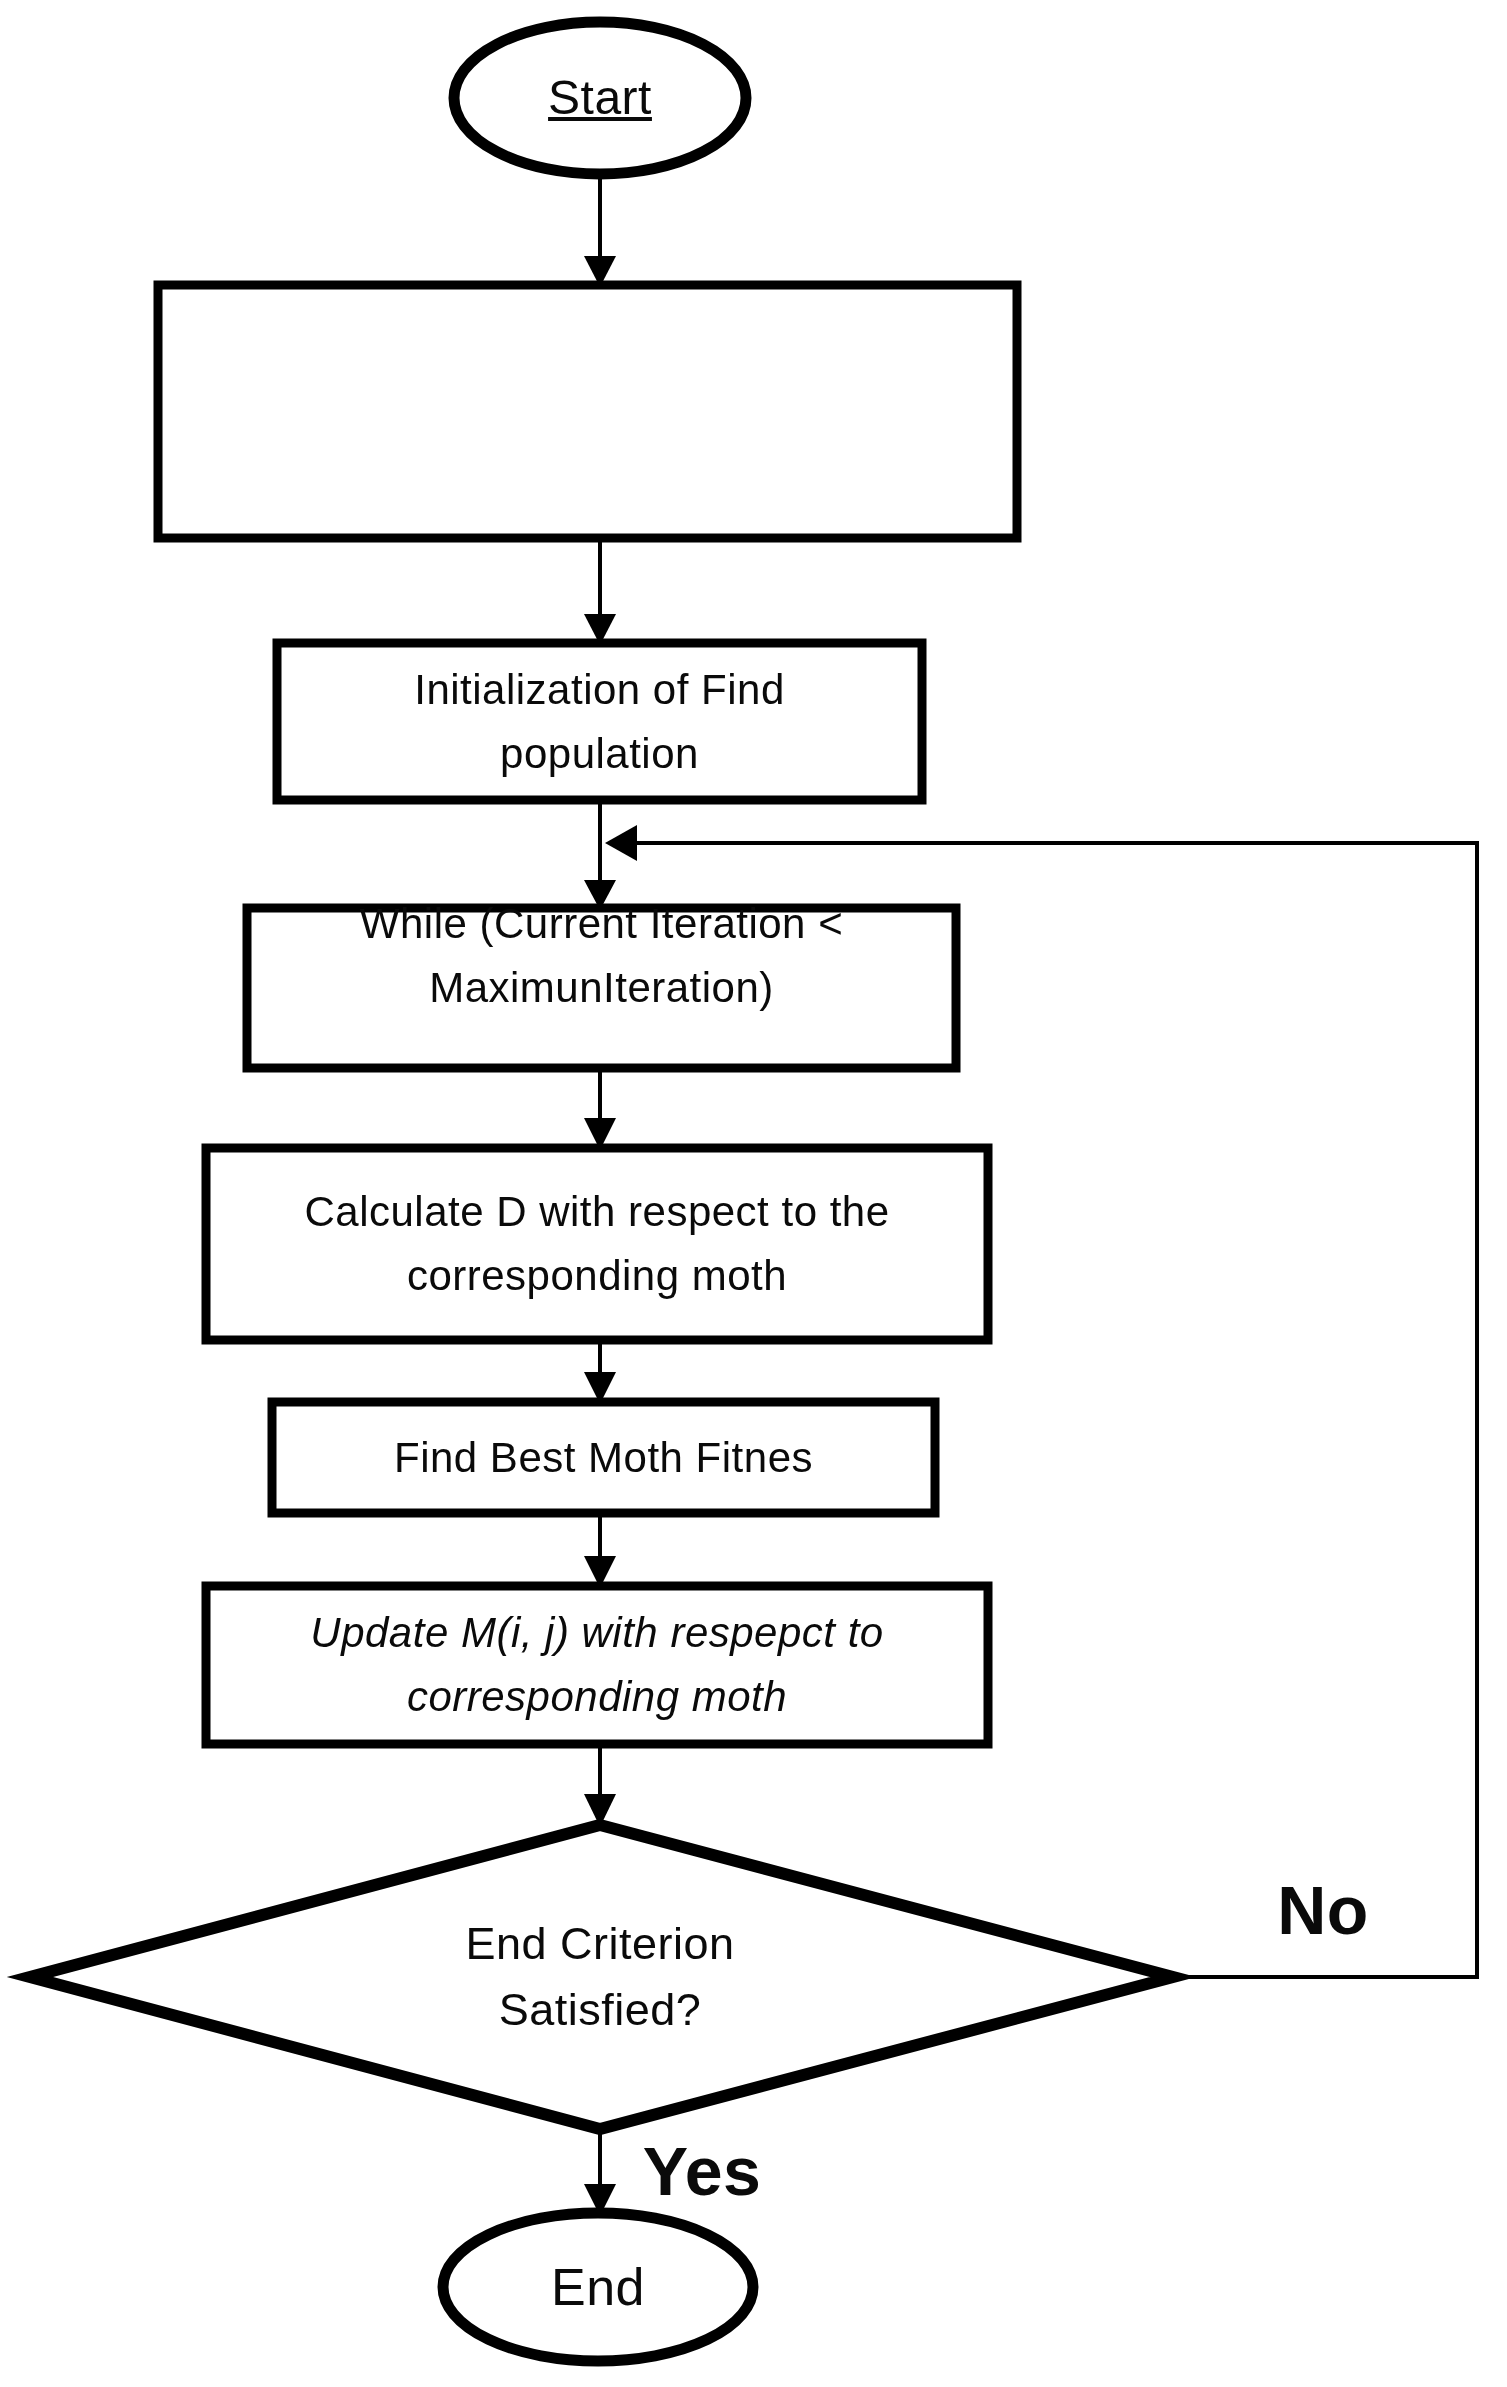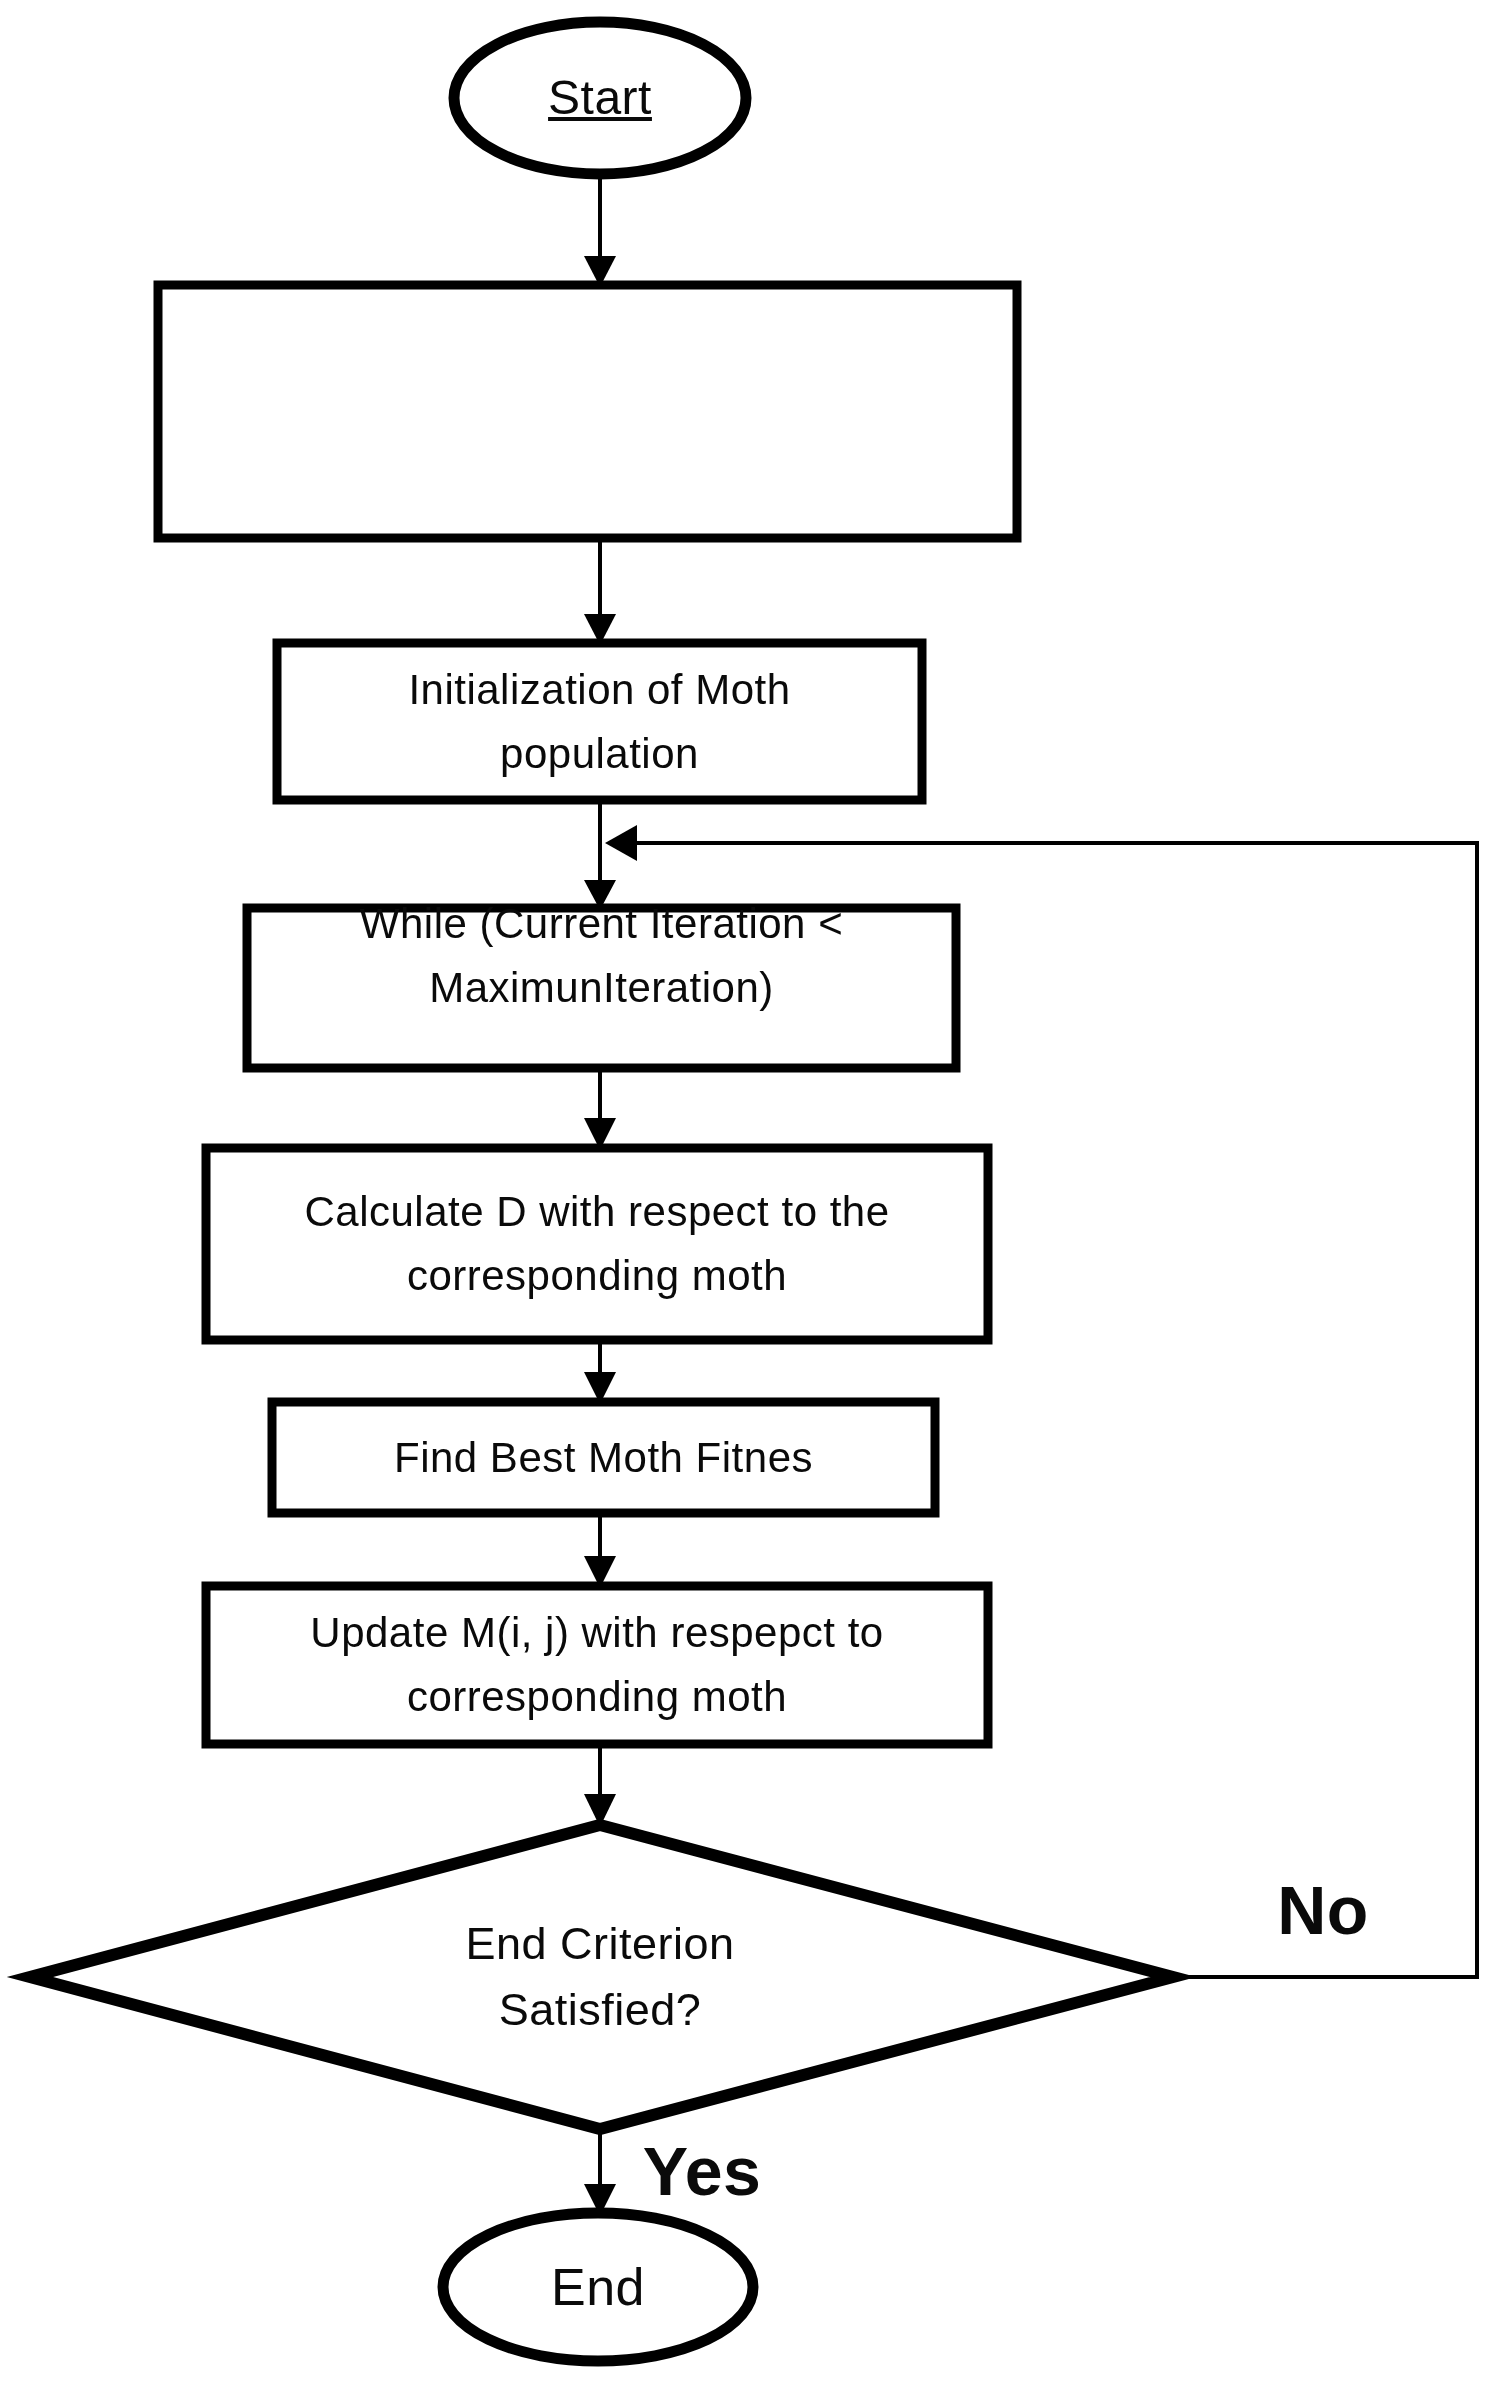--- a/index.html
+++ b/index.html
@@ -90,32 +90,32 @@
     </g>
     <g>
       <line x1="600" y1="2127" x2="600" y2="2186" stroke="#000000" stroke-width="4"></line>
       <polygon points="600,2216 584,2184 616,2184" fill="#000000"></polygon>
     </g>
   </svg>
 
   <div class="node-label terminator-label" style="left:453px; top:22px; width:294px; height:152px;text-decoration:underline;">Start</div>
 
 
-  <div class="node-label" style="left:277px; top:643px; width:645px; height:157px;">Initialization of Moth
+  <div class="node-label" style="left:277px; top:643px; width:645px; height:157px;">Initialization of Find
 population</div>
 
   <div class="node-label" style="left:247px; top:876px; width:709px; height:160px;">While (Current Iteration &lt;
 MaximunIteration)</div>
 
   <div class="node-label" style="left:206px; top:1148px; width:782px; height:192px;">Calculate D with respect to the
 corresponding moth</div>
 
   <div class="node-label" style="left:272px; top:1402px; width:663px; height:111px;">Find Best Moth Fitnes</div>
 
-  <div class="node-label" style="left:206px; top:1586px; width:782px; height:158px;">Update M(i, j) with respepct to
+  <div class="node-label" style="left:206px; top:1586px; width:782px; height:158px;font-style:italic;">Update M(i, j) with respepct to
 corresponding moth</div>
 
   <div class="node-label decision-label" style="left:300px; top:1880px; width:600px; height:194px;">End Criterion
 Satisfied?</div>
 
   <div class="node-label terminator-label end-label" style="left:443px; top:2213px; width:310px; height:148px;">End</div>
 
   <div class="node-label branch-label" style="left:1243px; top:1872px; width:160px; height:76px;">No</div>
 
   <div class="node-label branch-label" style="left:622px; top:2125px; width:160px; height:76px;margin-top:8px;">Yes</div>

